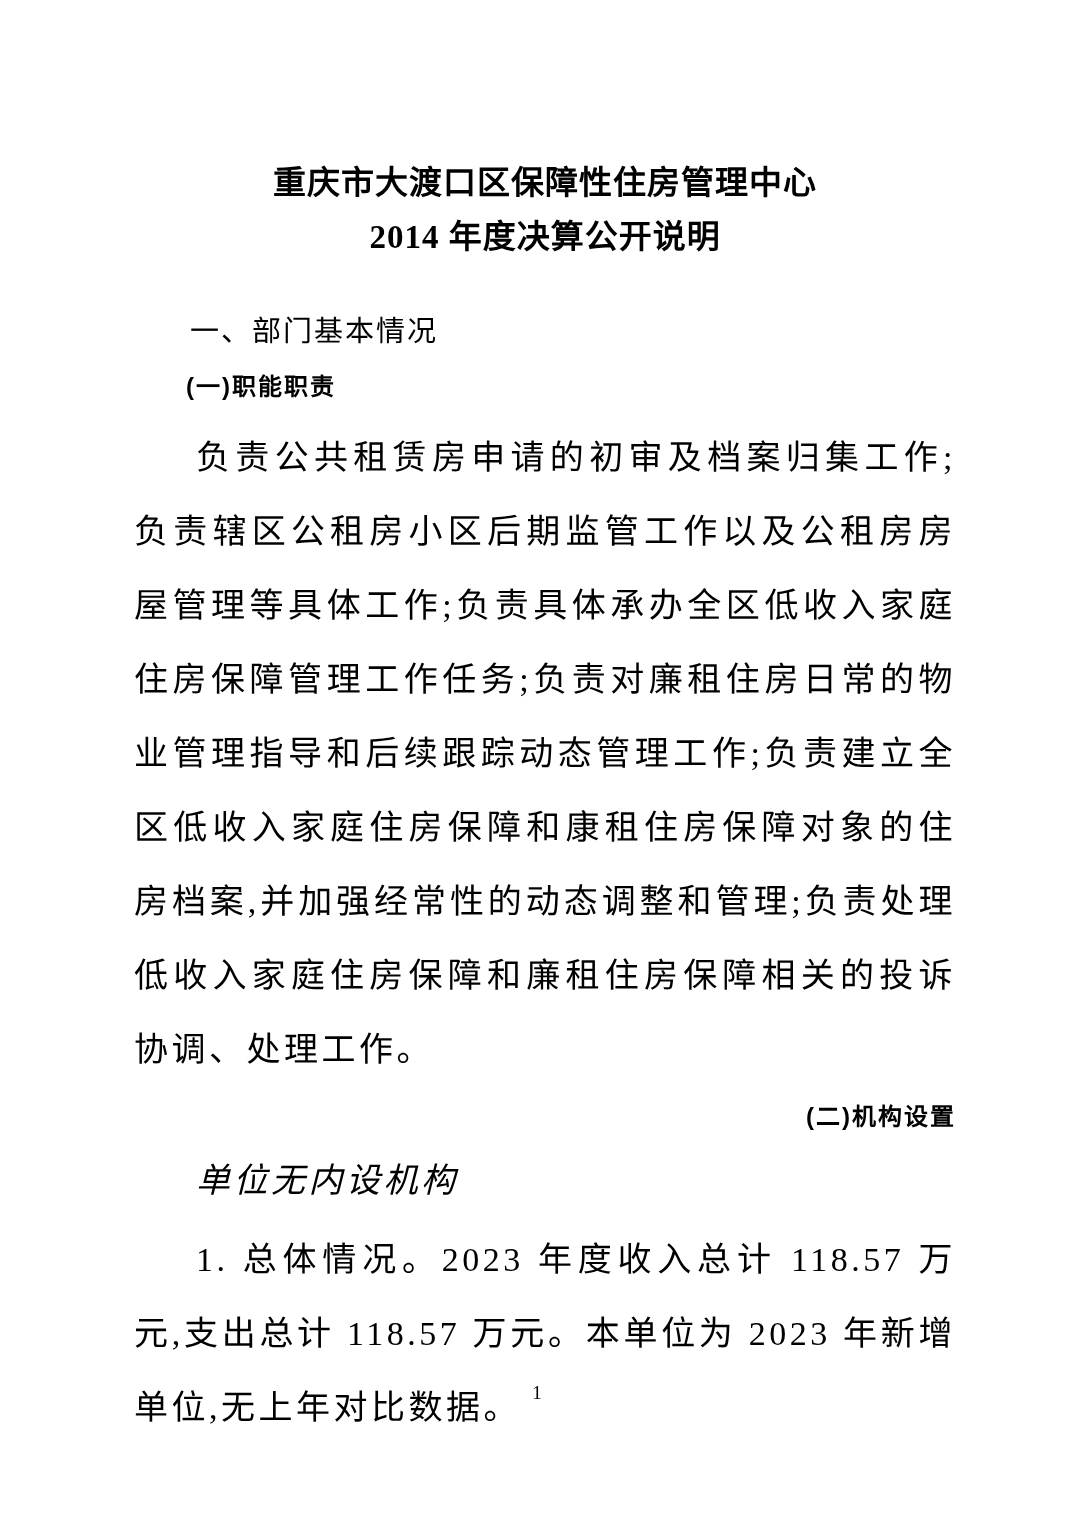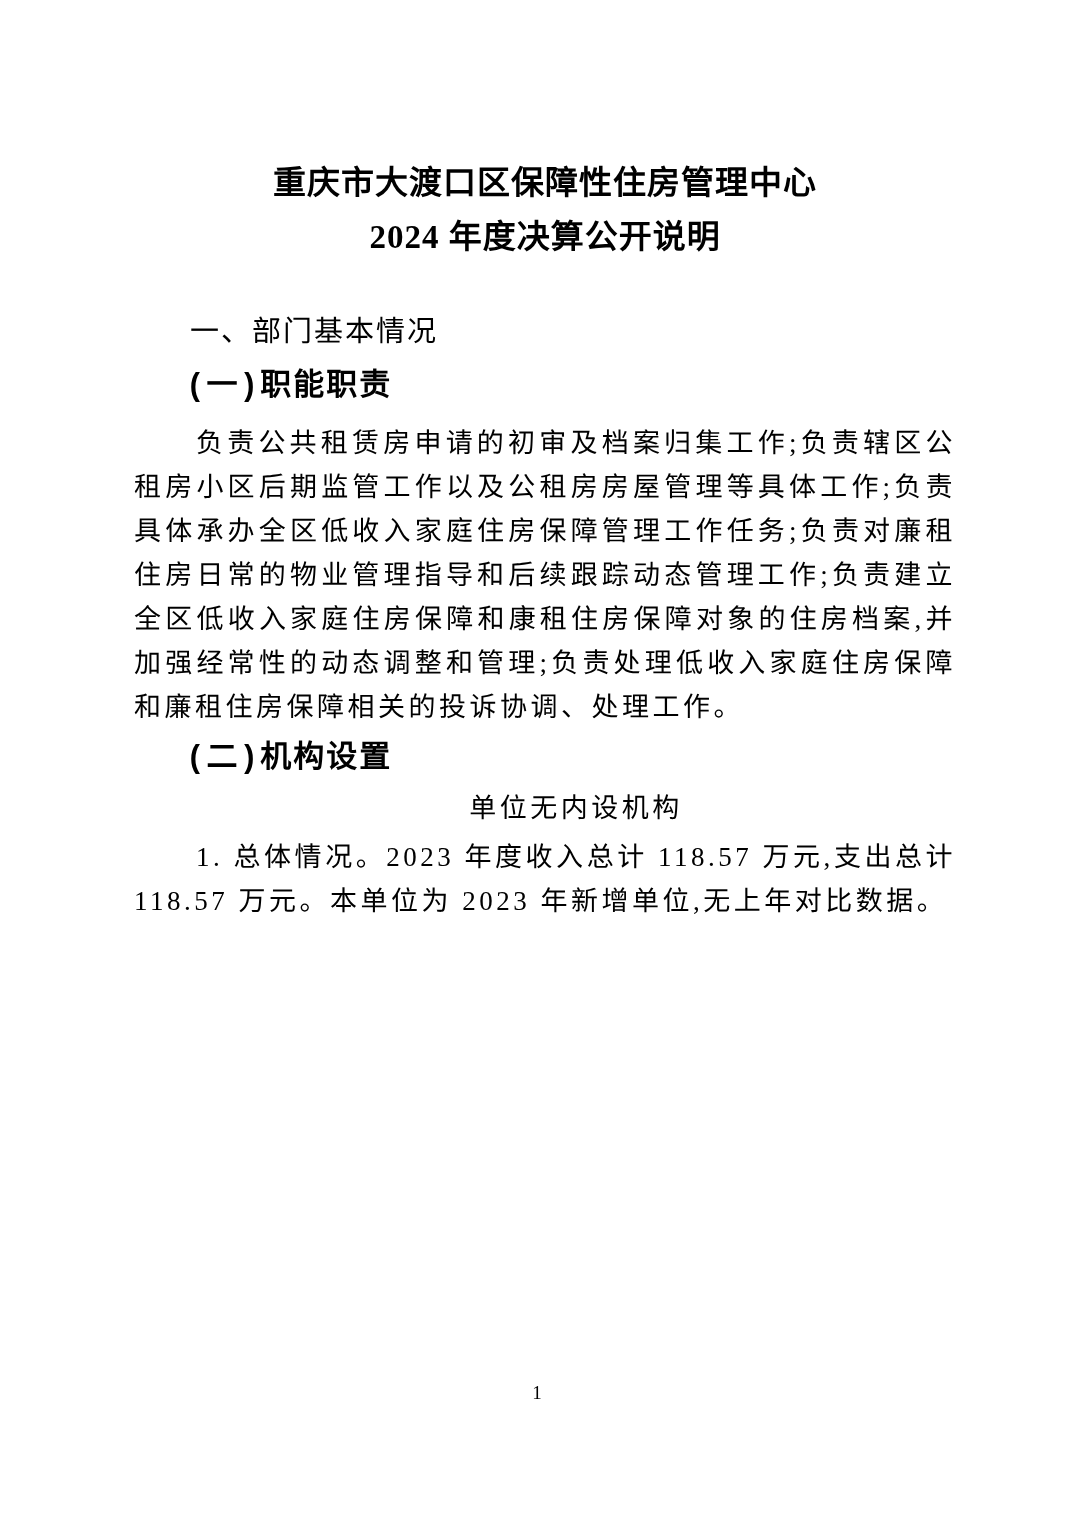--- a/index.html
+++ b/index.html
@@ -37,68 +37,68 @@
     font-family: "Liberation Sans", "DejaVu Sans", sans-serif;
     font-weight: normal;
     font-size: 29px;
     line-height: 55px;
     letter-spacing: 2px;
     text-indent: 56px;
   }
 
   
   .h2 {
-    font-family: Liberation Mono, monospace;
+    font-family: Liberation Sans, sans-serif;
     font-weight: bold;
-    font-size: 31px;
+    font-size: 24px;
     line-height: 55px;
     letter-spacing: 2px;
     text-indent: 52px;
   }
 
   
   .body-p {
     font-family: "Liberation Serif", "DejaVu Serif", serif;
-    font-size: 27px;
-    line-height: 44px;
+    font-size: 34px;
+    line-height: 74px;
     letter-spacing: 3.5px;
     text-align: justify;
     text-justify: inter-character;
     text-indent: 62px;
   }
 
-  .body-p.no-justify { text-align: center; }
+  .body-p.no-justify { text-align: left; font-style: italic; }
 
   .lead-bold { font-weight: normal; }
 
   .mt-40 { margin-top: 40px; }
   .mt-7  { margin-top: 7px; }
   .mt-5  { margin-top: 5px; }
-  .mt-2  { margin-top: 2px; }
+  .mt-2  { margin-top: 2px; text-align: right; }
 
   .page-num {
     position: absolute;
     top: 1380px;
     left: 0;
     width: 100%;
     text-align: center;
     font-family: "Liberation Serif", "DejaVu Serif", serif;
     font-size: 19px;
     line-height: 26px;
   }
 </style>
 </head>
 <body>
 
 <div class="page">
   <div class="content">
 
     <div class="doc-title">
       <div>重庆市大渡口区保障性住房管理中心</div>
-      <div>2024 年度决算公开说明</div>
+      <div>2014 年度决算公开说明</div>
     </div>
 
     <div class="h1 mt-40">一、部门基本情况</div>
 
     <div class="h2">(一)职能职责</div>
 
     <div class="body-p mt-7">负责公共租赁房申请的初审及档案归集工作;负责辖区公租房小区后期监管工作以及公租房房屋管理等具体工作;负责具体承办全区低收入家庭住房保障管理工作任务;负责对廉租住房日常的物业管理指导和后续跟踪动态管理工作;负责建立全区低收入家庭住房保障和康租住房保障对象的住房档案,并加强经常性的动态调整和管理;负责处理低收入家庭住房保障和廉租住房保障相关的投诉协调、处理工作。</div>
 
     <div class="h2 mt-2">(二)机构设置</div>
 

